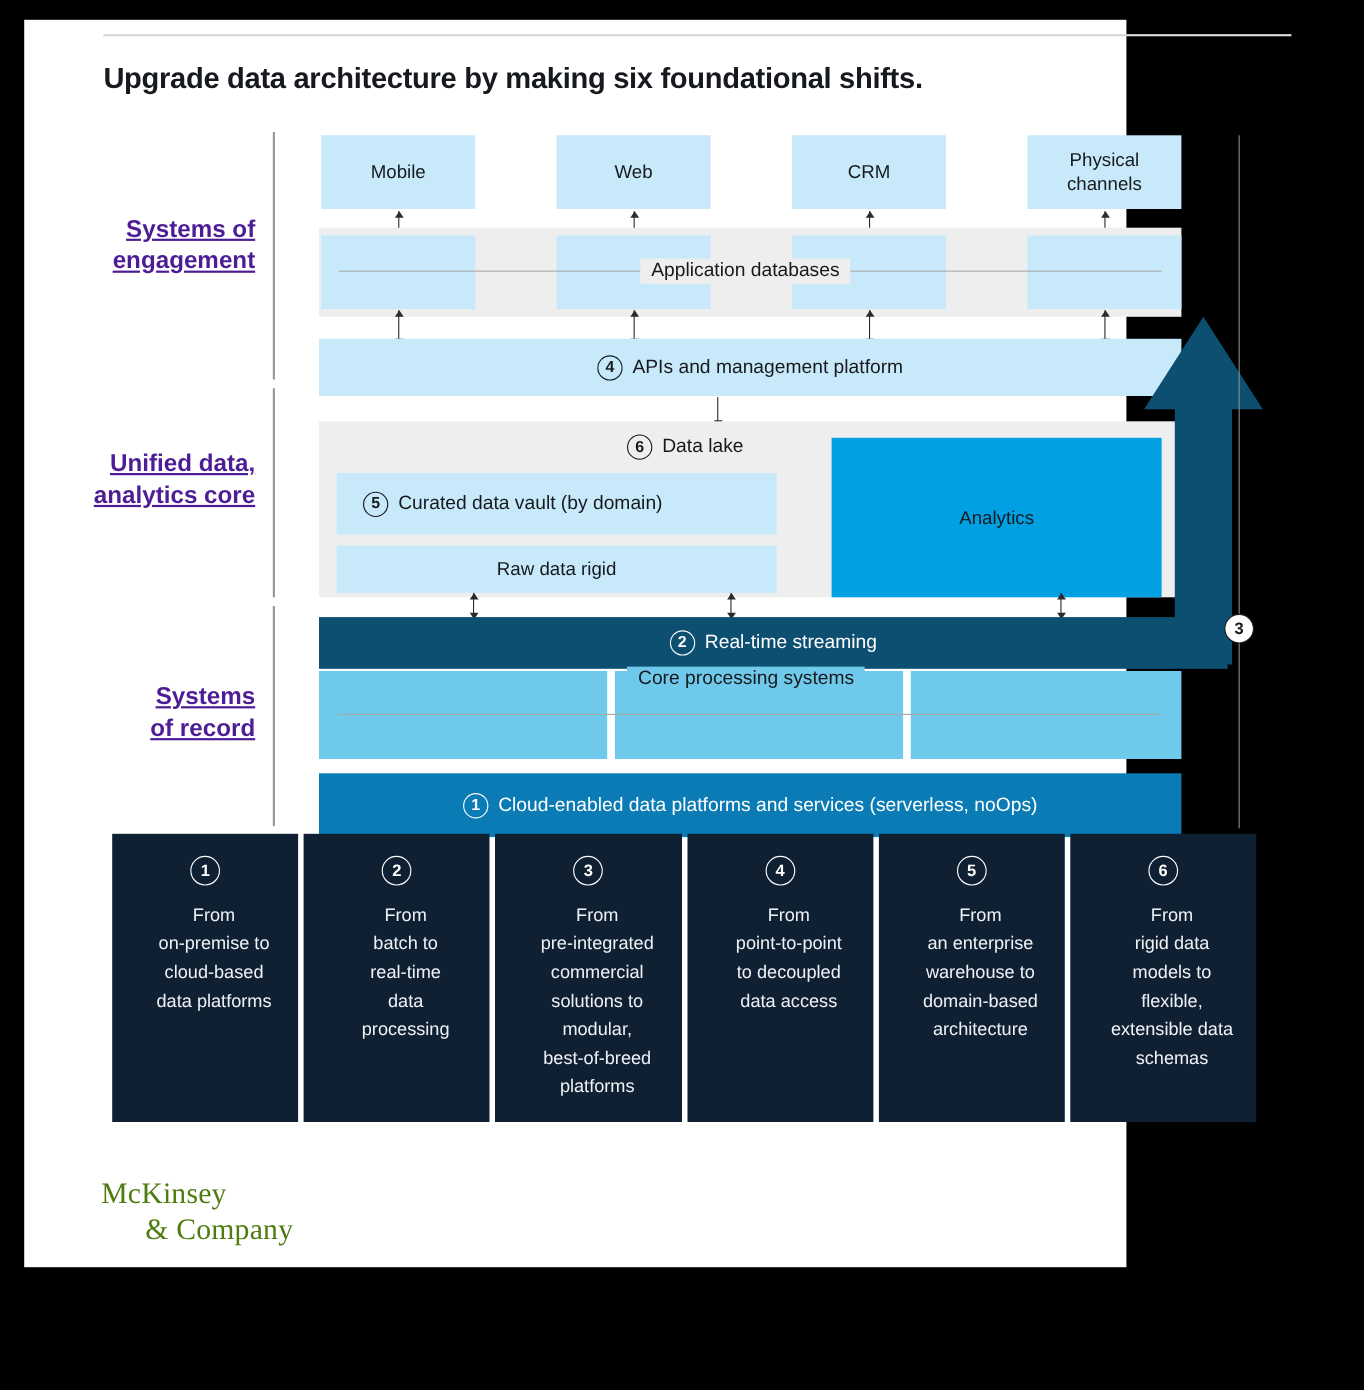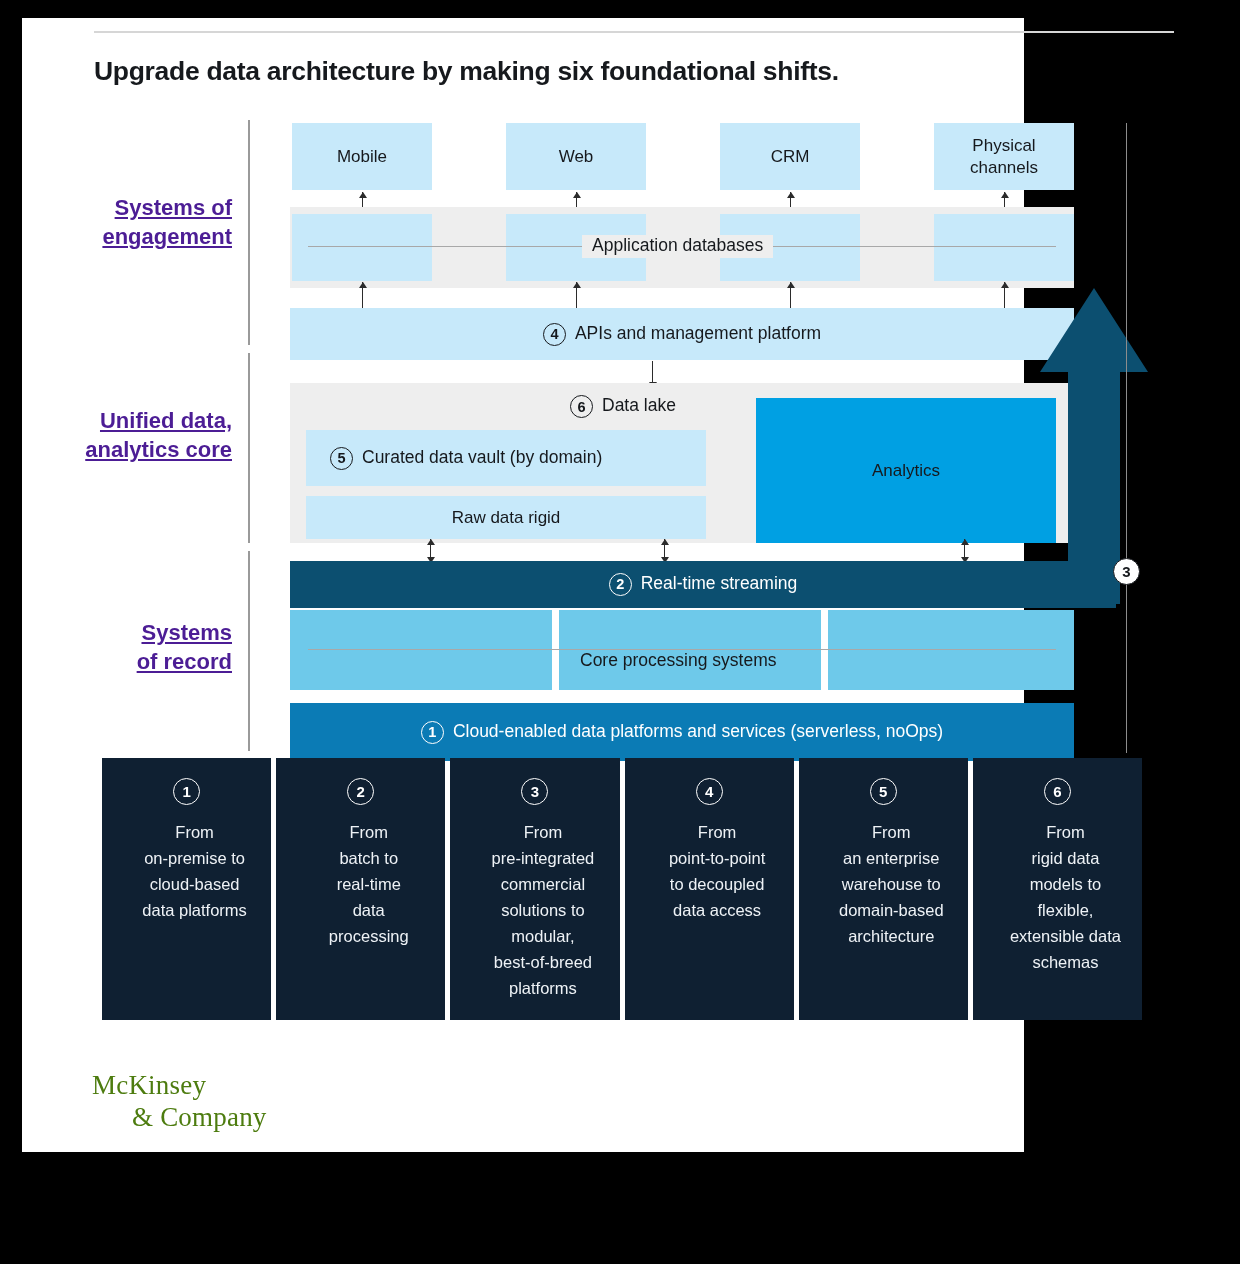--- a/index.html
+++ b/index.html
@@ -302,21 +302,21 @@
       <span class="overlay-text" style="position:static; color:#ffffff;">
         <span class="mark light">2</span>
         <span>Real-time streaming</span>
       </span>
     </div>
 
     <div class="blk midblue" style="left:268px; top:592px; width:262px; height:80px;"></div>
     <div class="blk midblue" style="left:537px; top:592px; width:262px; height:80px;"></div>
     <div class="blk midblue" style="left:806px; top:592px; width:246px; height:80px;"></div>
     <div class="hairline" style="left:286px; top:631px; width:748px;"></div>
-    <div class="overlay-text on-mid" style="left:548px; top:632px; height:23px;">
+    <div class="overlay-text on-mid" style="left:548px; top:588px; height:23px;">
       <span>Core processing systems</span>
     </div>
 
     <div class="blk deepblue" style="left:268px; top:685px; width:784px; height:58px;">
       <span class="overlay-text" style="position:static; color:#ffffff;">
         <span class="mark light">1</span>
         <span>Cloud-enabled data platforms and services (serverless, noOps)</span>
       </span>
     </div>
 

